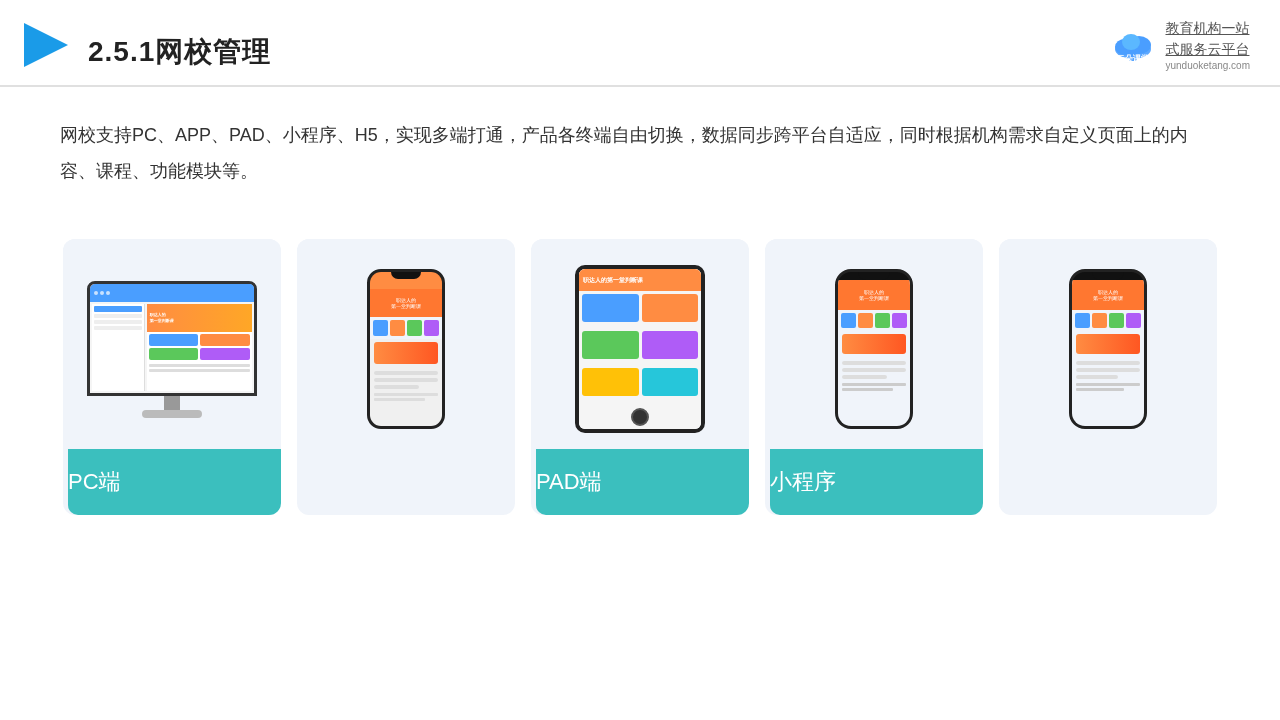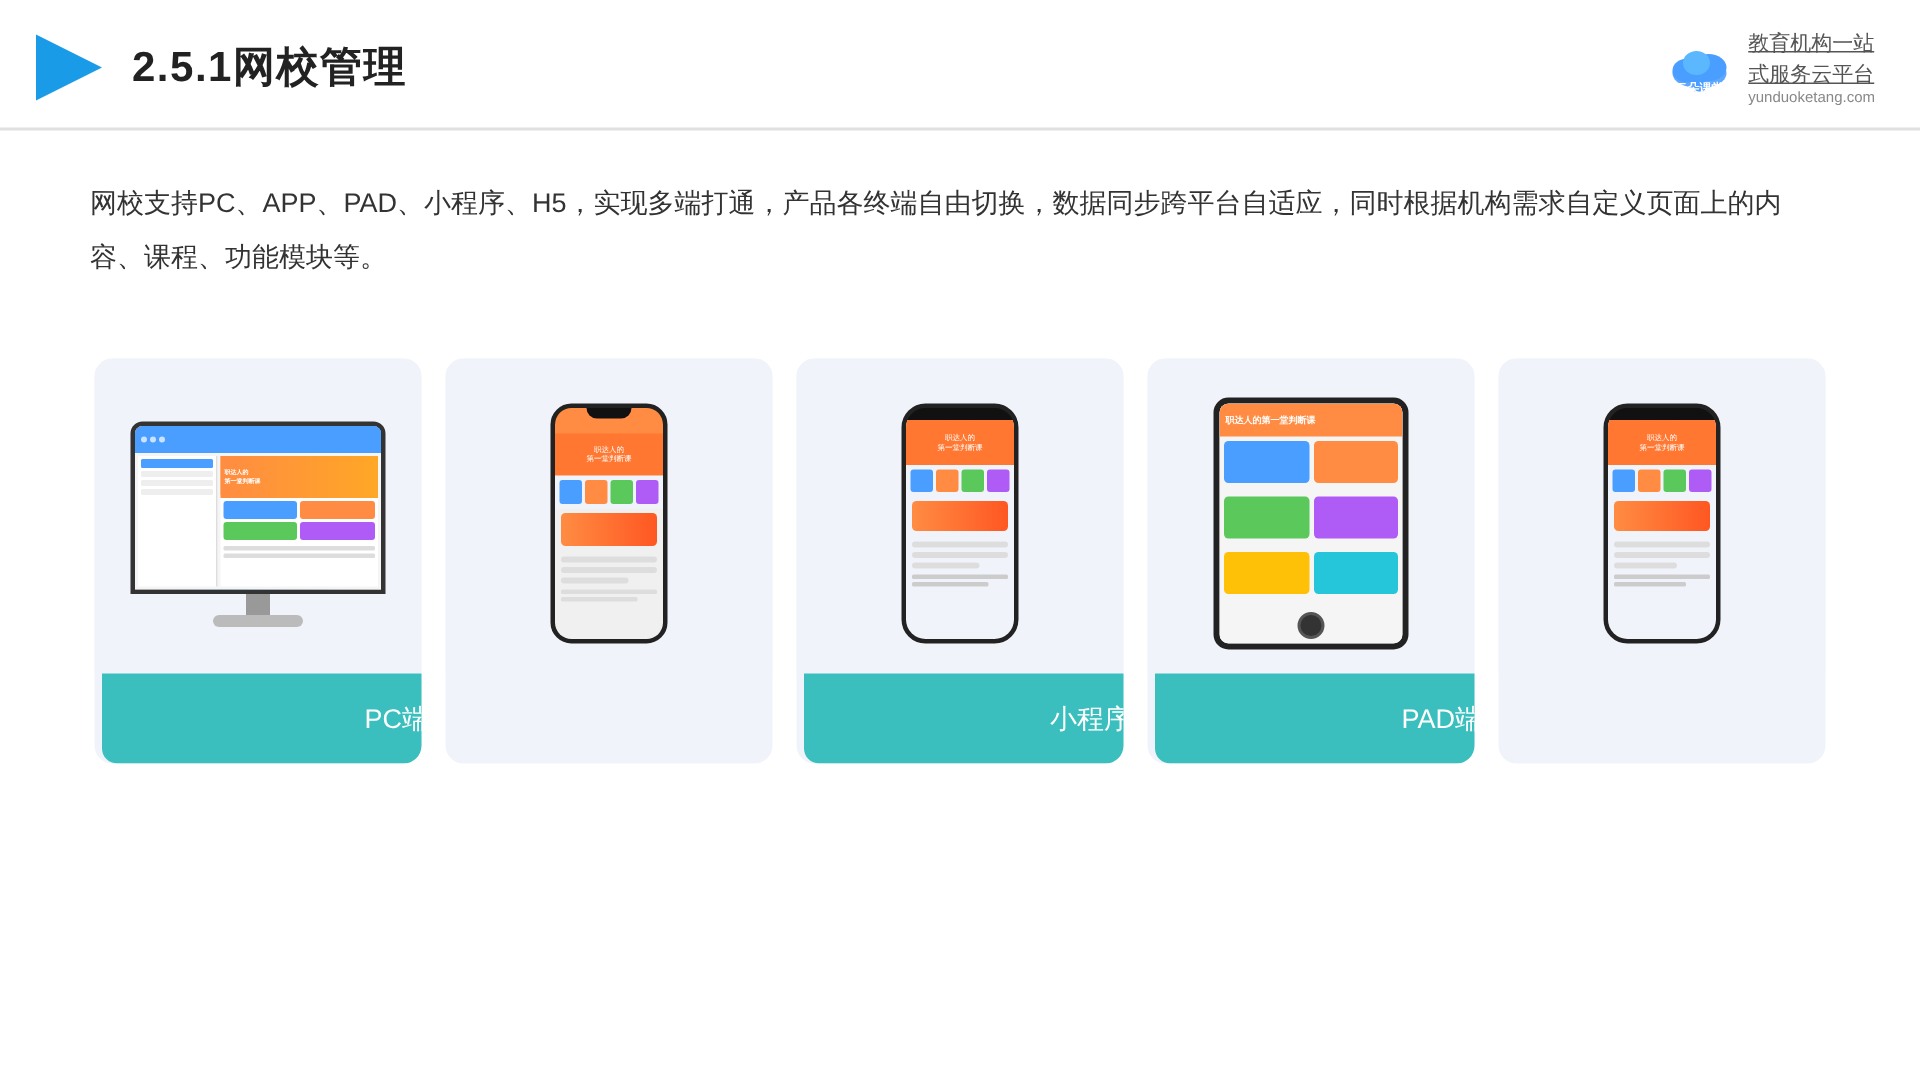--- a/index.html
+++ b/index.html
@@ -15,21 +15,21 @@
     
     .header {
       display: flex;
       align-items: center;
       justify-content: space-between;
       padding: 18px 30px 14px 20px;
       border-bottom: 2px solid #e0e0e0;
     }
     .header-left {
       display: flex;
-      align-items: center;
+      align-items: flex-end;
       gap: 16px;
     }
     .play-icon {
       width: 52px;
       height: 52px;
     }
     .page-title {
       font-size: 28px;
       font-weight: bold;
       color: #222;
@@ -70,22 +70,22 @@
       align-items: center;
       justify-content: center;
       padding: 20px 16px 10px;
       background: #f0f4fa;
     }
 
     .card-label {
       width: 100%;
       background: #3bbfbe;
       color: #fff;
-      text-align: right;
-      font-size: 18px;
+      text-align: left;
+      font-size: 22px;
       padding: 18px 0;
       font-weight: 500;
       border-radius: 0 0 10px 10px;
       margin-left: 10px;
     }
 
     
     
     .pc-monitor {
       display: flex;
@@ -460,50 +460,20 @@
               <div style="height:3px;background:#ddd;border-radius:1px;margin-bottom:2px;width:80%;"></div>
             </div>
           </div>
         </div>
       </div>
     </div>
   </div>
 
   <div class="card">
     <div class="card-image-area">
-      <div class="mini-phone">
-        <div class="mini-phone-notch"></div>
-        <div class="mini-screen">
-          <div class="mini-top-bar">
-            <div class="mini-top-text">职达人的<br>第一堂判断课</div>
-          </div>
-          <div class="mini-grid">
-            <div class="mini-grid-item"></div>
-            <div class="mini-grid-item"></div>
-            <div class="mini-grid-item"></div>
-            <div class="mini-grid-item"></div>
-          </div>
-          <div class="mini-banner"></div>
-          <div class="mini-lines">
-            <div class="mini-line"></div>
-            <div class="mini-line"></div>
-            <div class="mini-line" style="width:70%;"></div>
-          </div>
-          <div style="padding:0 4px;">
-            <div style="height:3px;background:#ccc;border-radius:1px;margin-bottom:2px;"></div>
-            <div style="height:3px;background:#ccc;border-radius:1px;width:80%;"></div>
-          </div>
-        </div>
-      </div>
-    </div>
-    <div class="card-label">小程序</div>
-  </div>
-
-  <div class="card">
-    <div class="card-image-area">
       <div class="tablet-mockup">
         <div class="tablet-screen">
           <div class="tablet-top-bar">
             <div class="tablet-top-text" style="color:#fff;font-size:6px;">职达人的第一堂判断课</div>
           </div>
           <div style="padding:3px;display:grid;grid-template-columns:1fr 1fr;gap:3px;flex:1;">
             <div style="height:28px;background:#4a9eff;border-radius:3px;"></div>
             <div style="height:28px;background:#ff8c42;border-radius:3px;"></div>
             <div style="height:28px;background:#5bc85b;border-radius:3px;"></div>
             <div style="height:28px;background:#af5cf7;border-radius:3px;"></div>
@@ -528,20 +498,50 @@
           <div class="mini-grid">
             <div class="mini-grid-item"></div>
             <div class="mini-grid-item"></div>
             <div class="mini-grid-item"></div>
             <div class="mini-grid-item"></div>
           </div>
           <div class="mini-banner"></div>
           <div class="mini-lines">
             <div class="mini-line"></div>
             <div class="mini-line"></div>
+            <div class="mini-line" style="width:70%;"></div>
+          </div>
+          <div style="padding:0 4px;">
+            <div style="height:3px;background:#ccc;border-radius:1px;margin-bottom:2px;"></div>
+            <div style="height:3px;background:#ccc;border-radius:1px;width:80%;"></div>
+          </div>
+        </div>
+      </div>
+    </div>
+    <div class="card-label">小程序</div>
+  </div>
+
+  <div class="card">
+    <div class="card-image-area">
+      <div class="mini-phone">
+        <div class="mini-phone-notch"></div>
+        <div class="mini-screen">
+          <div class="mini-top-bar">
+            <div class="mini-top-text">职达人的<br>第一堂判断课</div>
+          </div>
+          <div class="mini-grid">
+            <div class="mini-grid-item"></div>
+            <div class="mini-grid-item"></div>
+            <div class="mini-grid-item"></div>
+            <div class="mini-grid-item"></div>
+          </div>
+          <div class="mini-banner"></div>
+          <div class="mini-lines">
+            <div class="mini-line"></div>
+            <div class="mini-line"></div>
             <div class="mini-line" style="width:65%;"></div>
           </div>
           <div style="padding:0 4px;">
             <div style="height:3px;background:#ccc;border-radius:1px;margin-bottom:2px;"></div>
             <div style="height:3px;background:#ccc;border-radius:1px;width:75%;"></div>
           </div>
         </div>
       </div>
     </div>
   </div>

